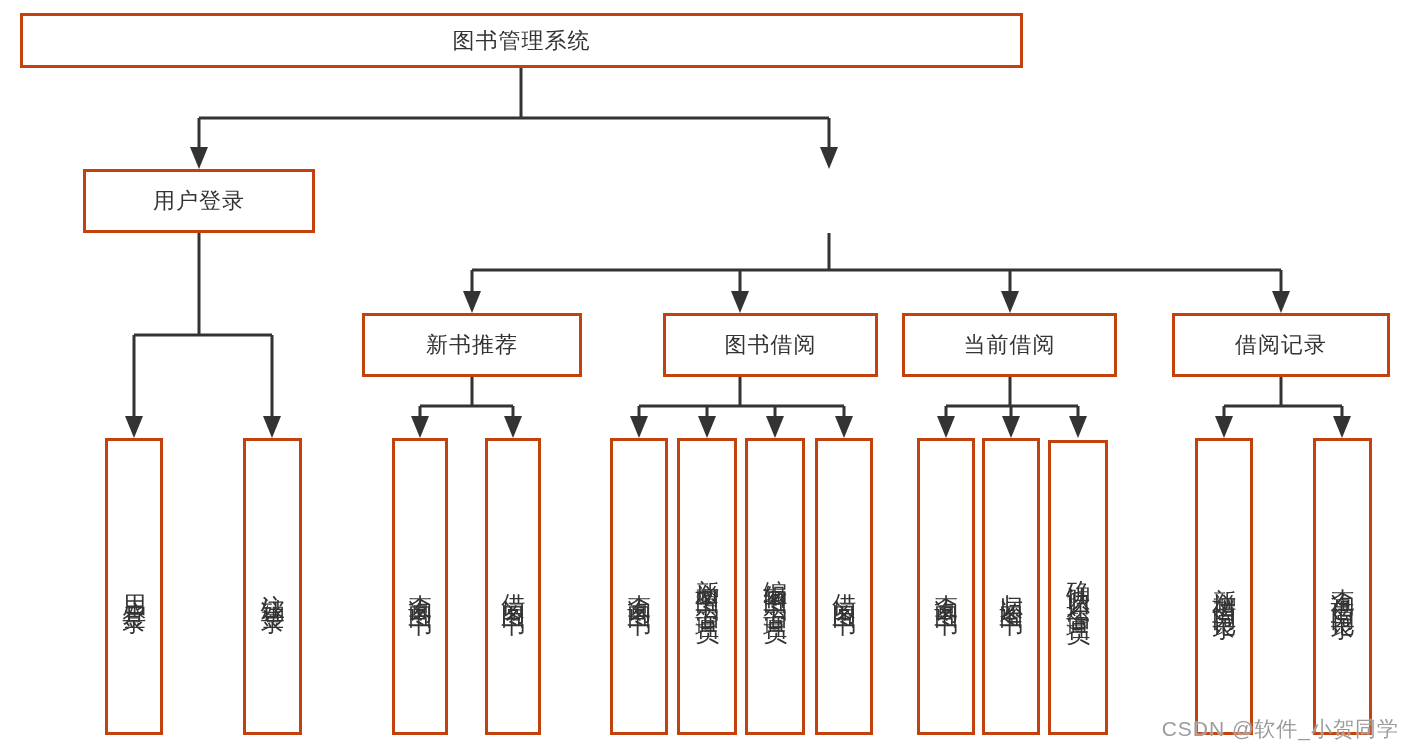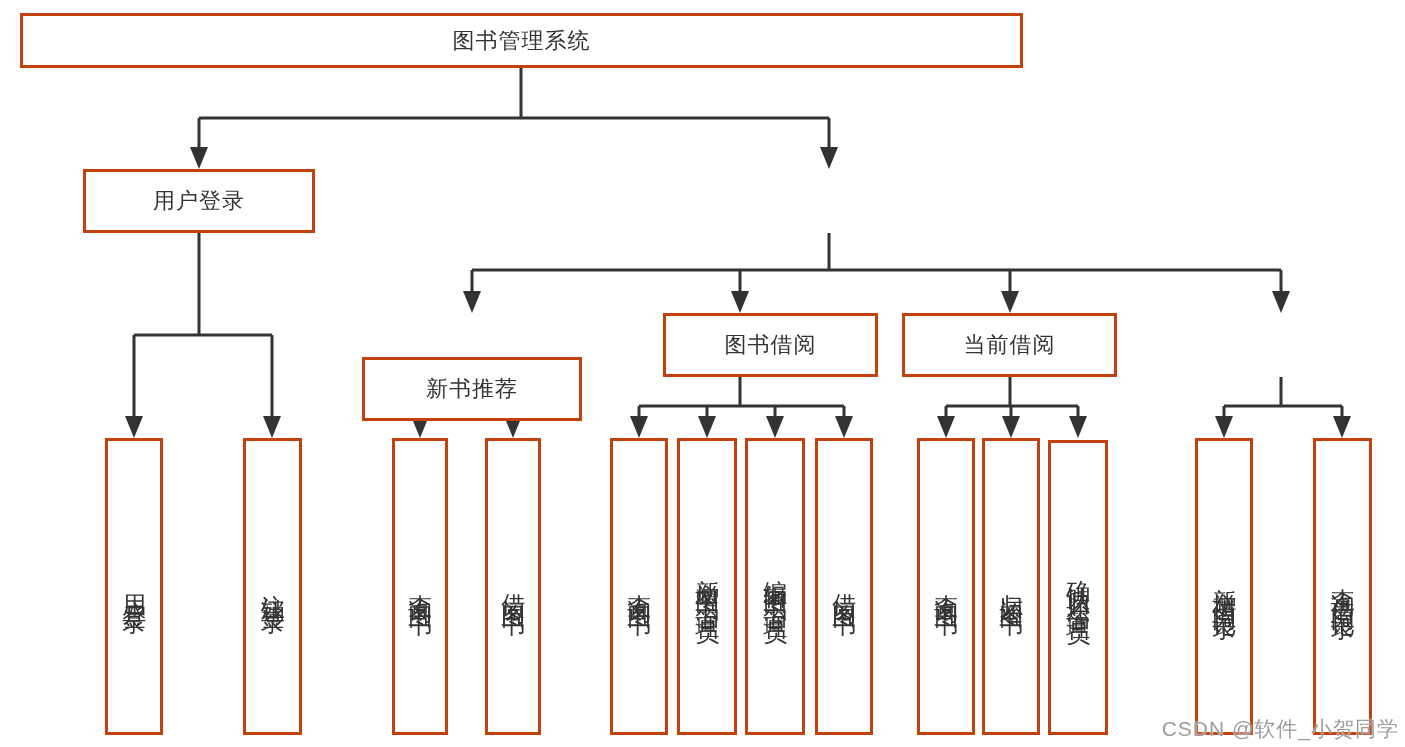--- a/index.html
+++ b/index.html
@@ -64,28 +64,31 @@
   </svg>
 
   <div class="node" style="left:20px;top:13px;width:1003px;height:55px;">
     <span>图书管理系统</span>
   </div>
 
   <div class="node" style="left:83px;top:169px;width:232px;height:64px;">
     <span>用户登录</span>
   </div>
 
-  <div class="node" style="left:362px;top:313px;width:220px;height:64px;margin-top:44px;">
+  <div class="node" style="left:362px;top:313px;width:220px;height:64px;">
     <span>新书推荐</span>
   </div>
   <div class="node" style="left:663px;top:313px;width:215px;height:64px;">
     <span>图书借阅</span>
   </div>
   <div class="node" style="left:902px;top:313px;width:215px;height:64px;justify-content:center;">
     <span>当前借阅</span>
+  </div>
+  <div class="node" style="left:1172px;top:313px;width:218px;height:64px;">
+    <span>借阅记录</span>
   </div>
 
   <div class="node" style="left:105px;top:438px;width:58px;height:297px;">
     <span class="vtxt">用户登录</span>
   </div>
   <div class="node" style="left:243px;top:438px;width:59px;height:297px;">
     <span class="vtxt">注销登录</span>
   </div>
 
   <div class="node" style="left:392px;top:438px;width:56px;height:297px;">

